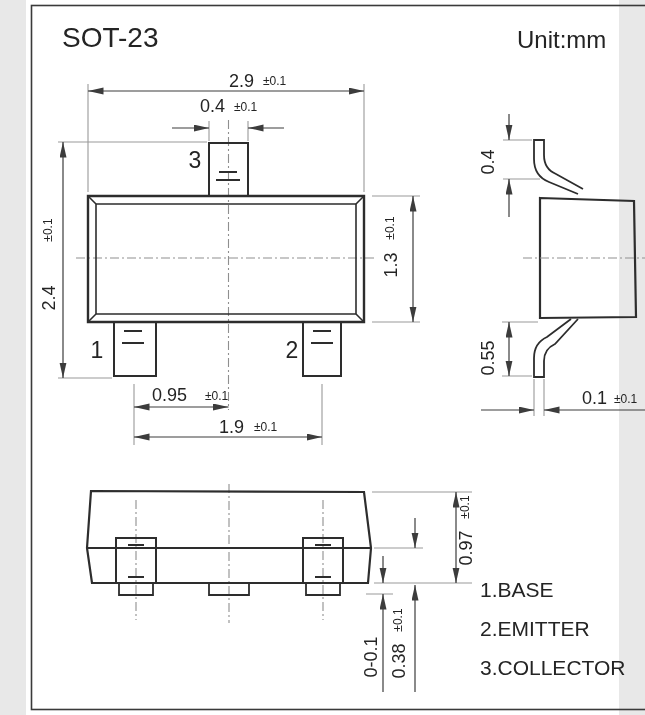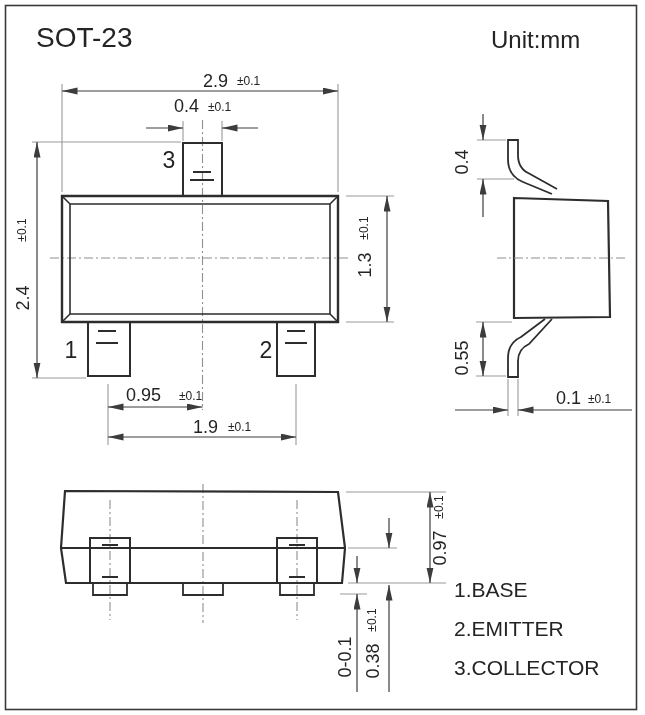--- a/index.html
+++ b/index.html
@@ -1,16 +1,16 @@
 <!DOCTYPE html>
 <html><head>
 <meta charset="utf-8">
 <style>
   html,body{margin:0;padding:0;background:#e8e8e8;}
-  .page{width:645px;height:715px;background:#ffffff;position:relative;margin:0 auto;}
+  .page{width:593px;height:715px;background:#ffffff;position:relative;margin:0 auto;}
   svg{display:block;}
   svg text{font-family:"Liberation Sans","DejaVu Sans",sans-serif;fill:#242424;}
   .outline{stroke:#2d2d2d;fill:none;}
   .w24{stroke-width:2.4;} .w22{stroke-width:2.2;} .w20{stroke-width:2;} .w18{stroke-width:1.8;} .w16{stroke-width:1.6;}
   .dim{stroke:#3c3c3c;stroke-width:1.2;fill:none;}
   .ext{stroke:#9a9a9a;stroke-width:1.1;fill:none;}
   .ctr{stroke:#8f8f8f;stroke-width:1.1;fill:none;stroke-dasharray:9 3 2 3;}
   .dimtxt{font-size:18px;}
   .toltxt{font-size:12px;}
   .pintxt{font-size:23px;}

